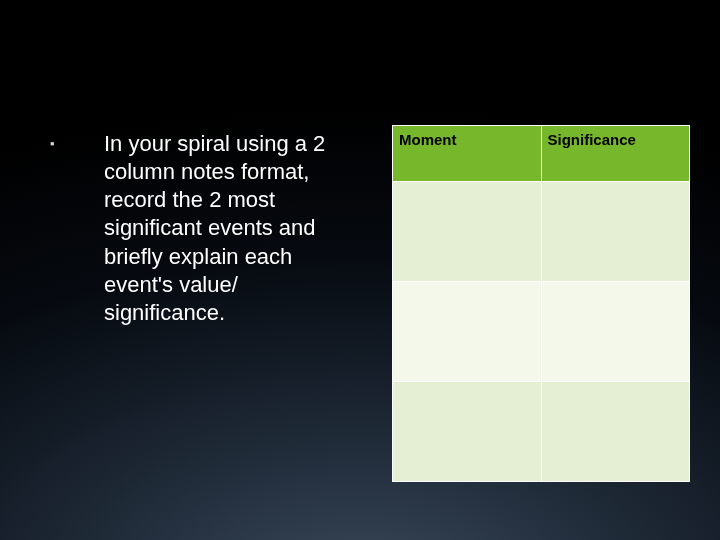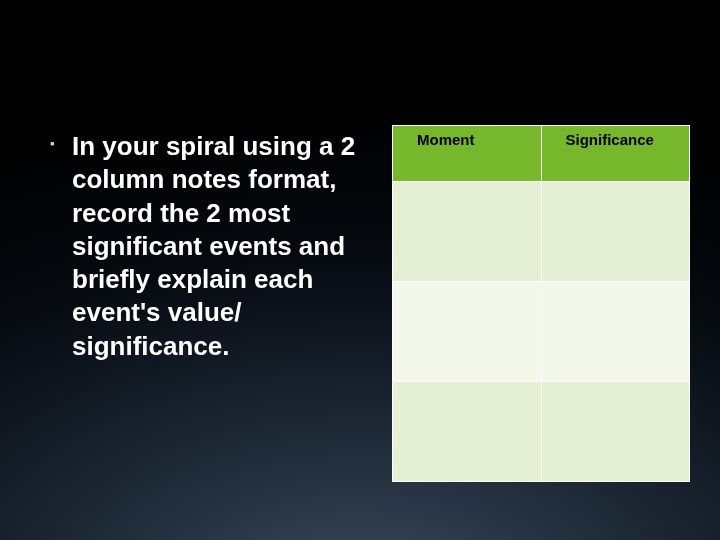--- a/index.html
+++ b/index.html
@@ -36,37 +36,38 @@
     flex: 0 0 auto;
     width: 22px;
     color: #cfd6da;
     font-size: 13px;
     line-height: 28px;
     text-align: left;
   }
   .bullet-text {
     flex: 1 1 auto;
     color: #ffffff;
-    font-size: 26px;
+    font-size: 22px;
     line-height: 1.28;
-    font-weight: 700;
+    font-weight: 400;
+    margin-left: 32px;
   }
   .table-wrap {
     position: absolute;
     top: 125px;
     left: 392px;
     width: 298px;
     border-collapse: collapse;
   }
   .table-wrap th, .table-wrap td {
     border: 1px solid #ffffff;
     box-sizing: border-box;
     width: 50%;
     vertical-align: top;
-    padding: 5px 24px;
+    padding: 5px 6px;
     font-weight: 700;
     font-size: 15px;
     text-align: left;
   }
   .hdr {
     background: #77b72c;
     color: #000000;
     height: 56px;
   }
   .row-a td {

